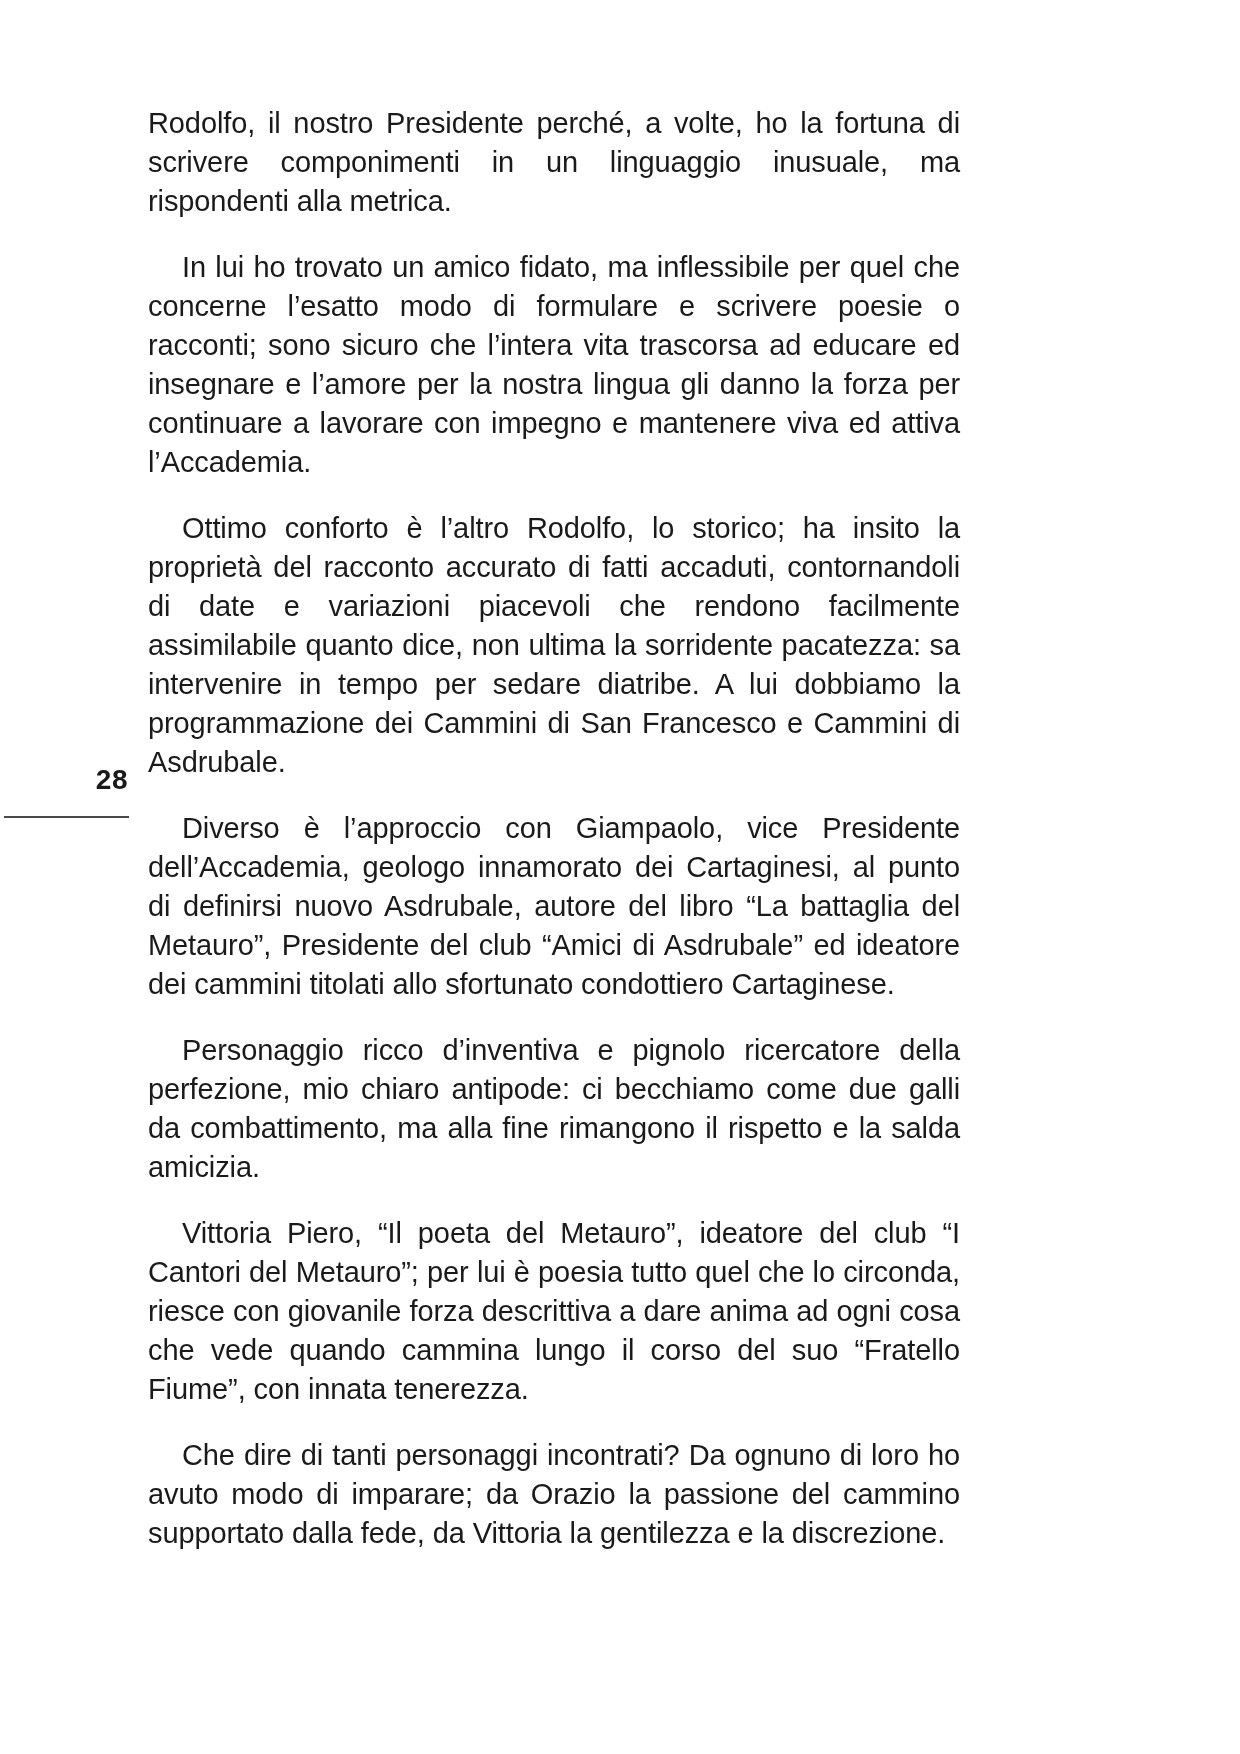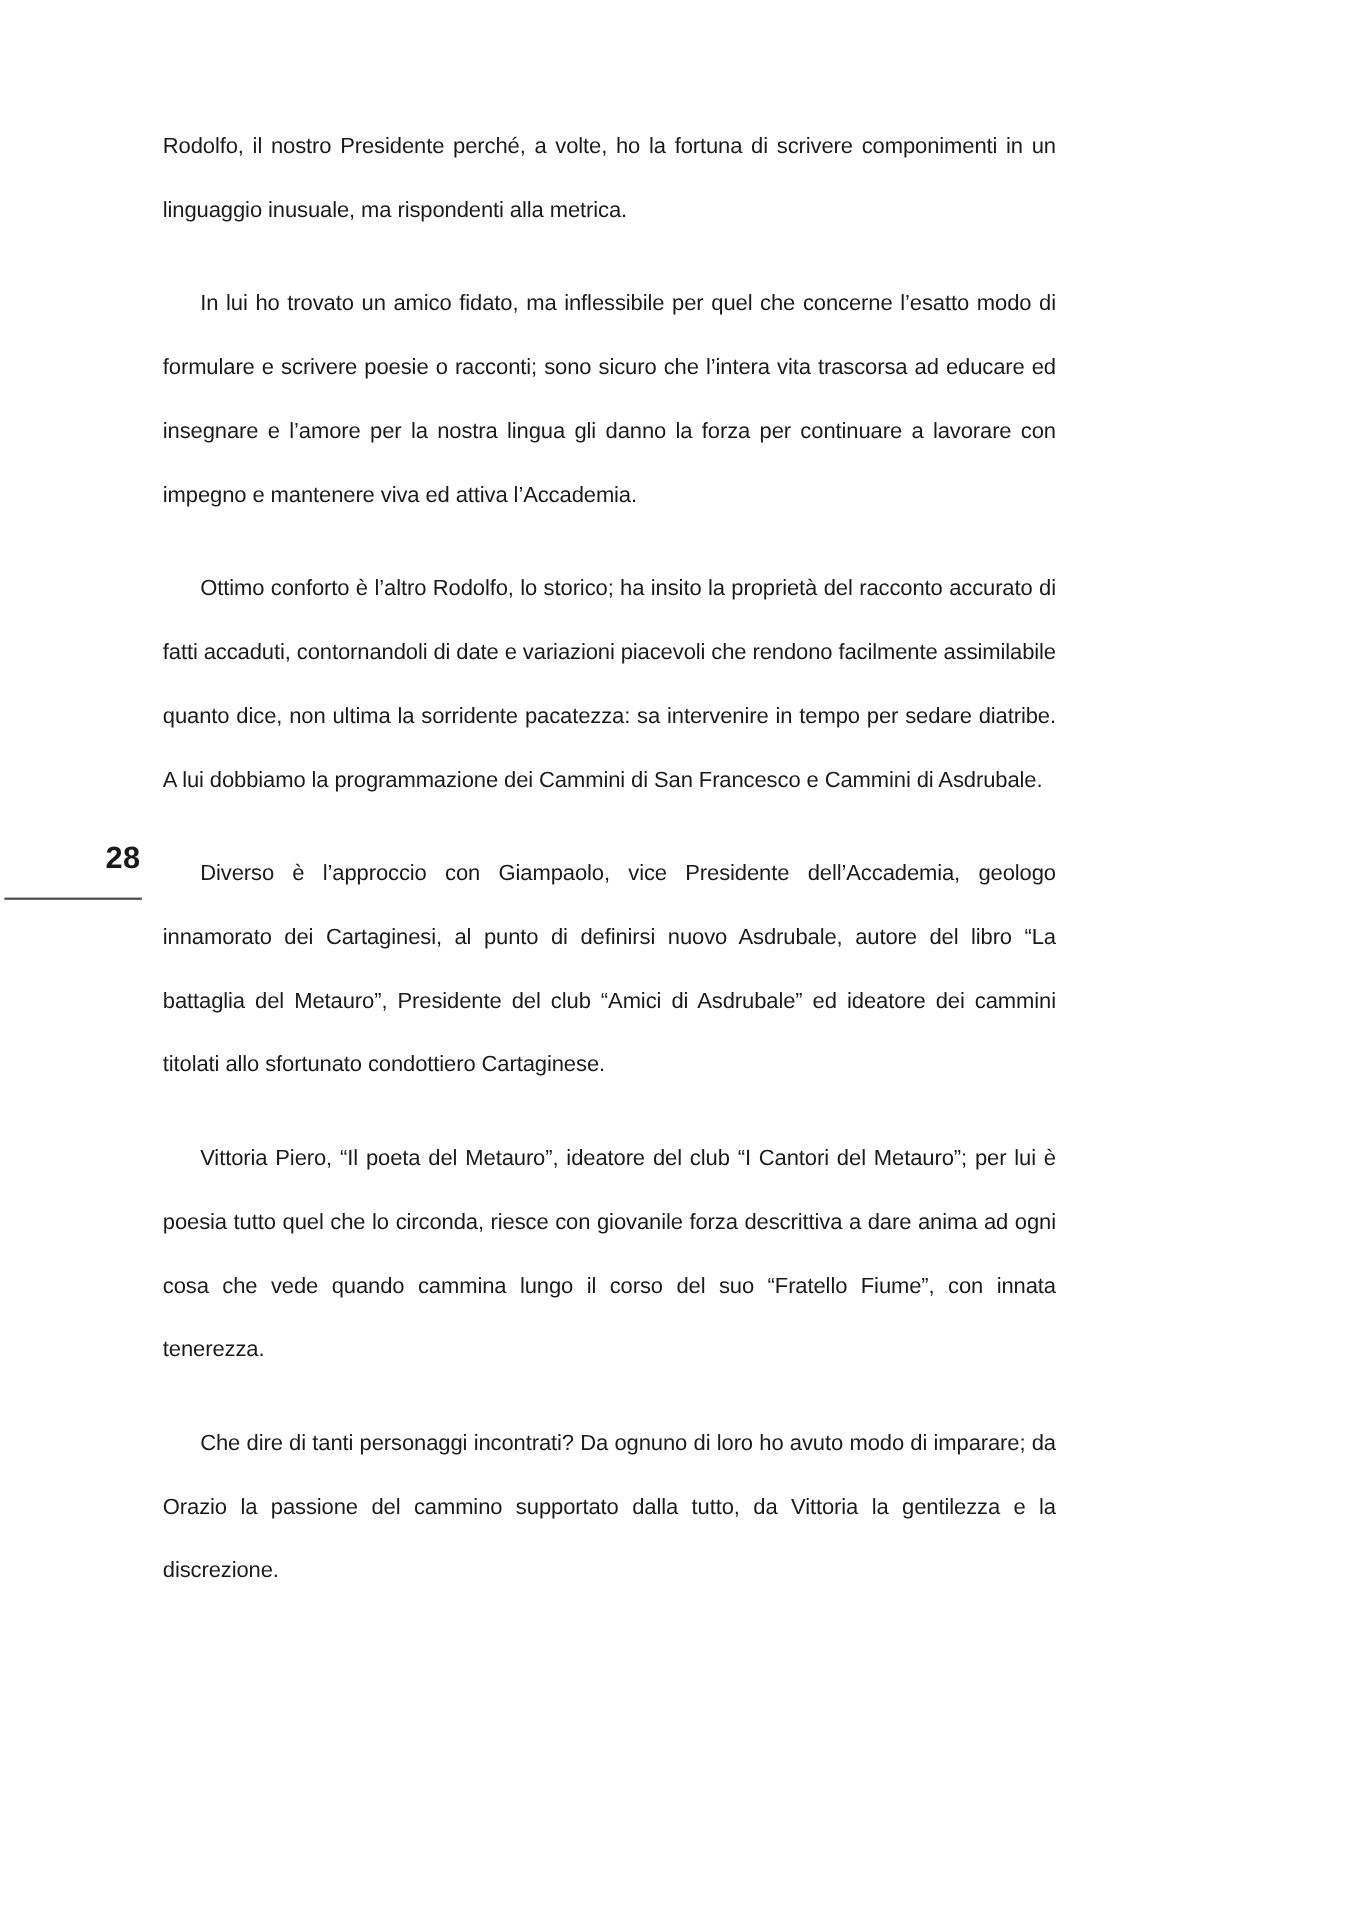--- a/index.html
+++ b/index.html
@@ -57,22 +57,22 @@
     left: 148px;
     top: 104px;
     width: 812px;
   }
 
   p.para {
     margin: 0;
     padding: 0;
     text-align: justify;
     text-justify: inter-word;
-    font-size: 20px;
-    line-height: 58px;
+    font-size: 29px;
+    line-height: 39px;
     letter-spacing: -0.1px;
     word-spacing: 0px;
     -webkit-font-smoothing: antialiased;
   }
   p.para.indent {
     text-indent: 34px;
     margin-top: 27px;
   }
   
   p.para:last-child {
@@ -88,17 +88,18 @@
     <span id="folio-number">28</span>
     <div id="folio-rule"></div>
   </div>
 
   <div id="text-column">
 
   <p class="para">Rodolfo, il nostro Presidente perché, a volte, ho la fortuna di scrivere componimenti in un linguaggio inusuale, ma rispondenti alla metrica.</p>
       <p class="para indent">In lui ho trovato un amico fidato, ma inflessibile per quel che concerne l’esatto modo di formulare e scrivere poesie o racconti; sono sicuro che l’intera vita trascorsa ad educare ed insegnare e l’amore per la nostra lingua gli danno la forza per continuare a lavorare con impegno e mantenere viva ed attiva l’Accademia.</p>
       <p class="para indent">Ottimo conforto è l’altro Rodolfo, lo storico; ha insito la proprietà del racconto accurato di fatti accaduti, contornandoli di date e variazioni piacevoli che rendono facilmente assimilabile quanto dice, non ultima la sorridente pacatezza: sa intervenire in tempo per sedare diatribe. A lui dobbiamo la programmazione dei Cammini di San Francesco e Cammini di Asdrubale.</p>
       <p class="para indent">Diverso è l’approccio con Giampaolo, vice Presidente dell’Accademia, geologo innamorato dei Cartaginesi, al punto di definirsi nuovo Asdrubale, autore del libro “La battaglia del Metauro”, Presidente del club “Amici di Asdrubale” ed ideatore dei cammini titolati allo sfortunato condottiero Cartaginese.</p>
+      <p class="para indent">Personaggio ricco d’inventiva e pignolo ricercatore della perfezione, mio chiaro antipode: ci becchiamo come due galli da combattimento, ma alla fine rimangono il rispetto e la salda amicizia.</p>
       <p class="para indent">Vittoria Piero, “Il poeta del Metauro”, ideatore del club “I Cantori del Metauro”; per lui è poesia tutto quel che lo circonda, riesce con giovanile forza descrittiva a dare anima ad ogni cosa che vede quando cammina lungo il corso del suo “Fratello Fiume”, con innata tenerezza.</p>
-      <p class="para indent">Che dire di tanti personaggi incontrati? Da ognuno di loro ho avuto modo di imparare; da   Orazio la passione del cammino supportato dalla tutto, da Vittoria la gentilezza e la discrezione.</p>
+      <p class="para indent">Che dire di tanti personaggi incontrati? Da ognuno di loro ho avuto modo di imparare; da   Orazio la passione del cammino supportato dalla fede, da Vittoria la gentilezza e la discrezione.</p>
     </div>
 
 </div>
 
 </body></html>

